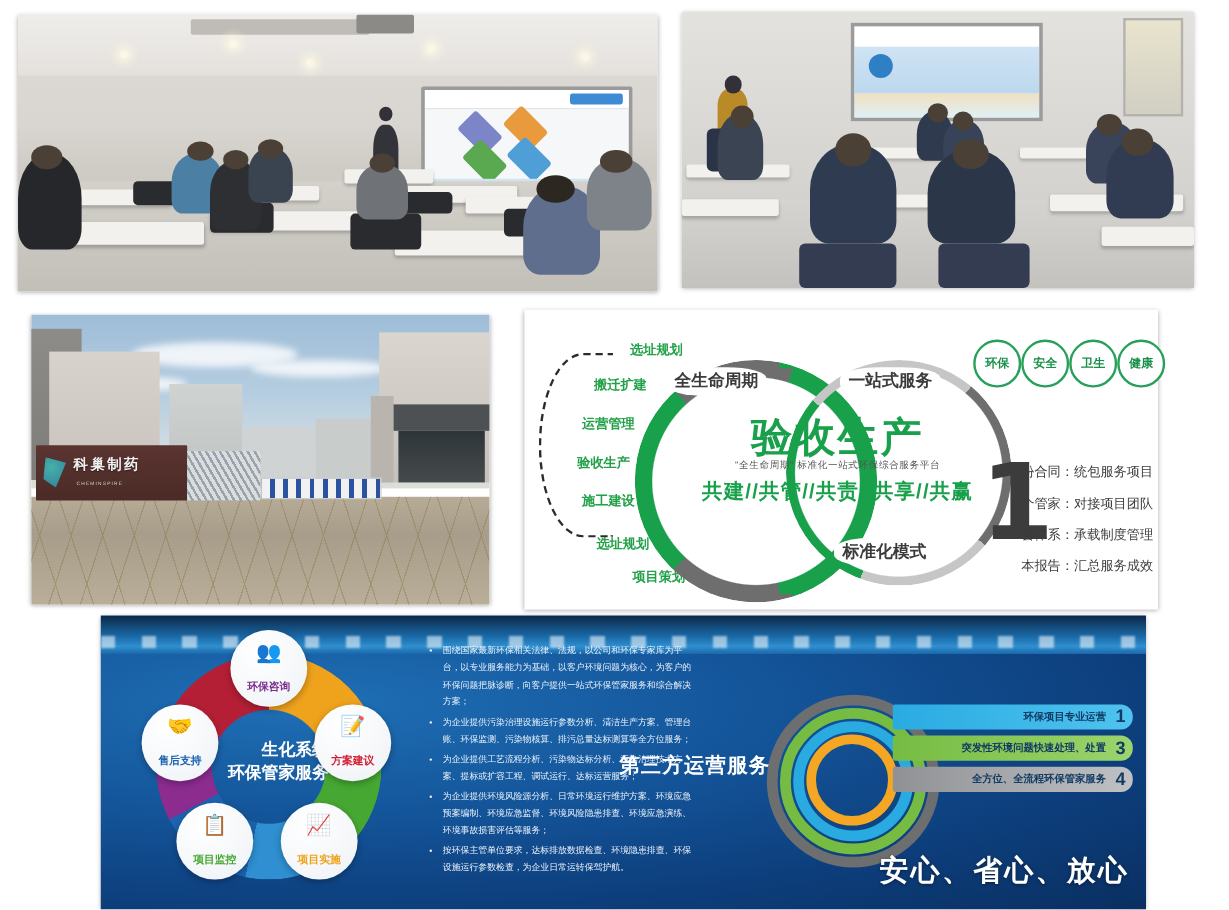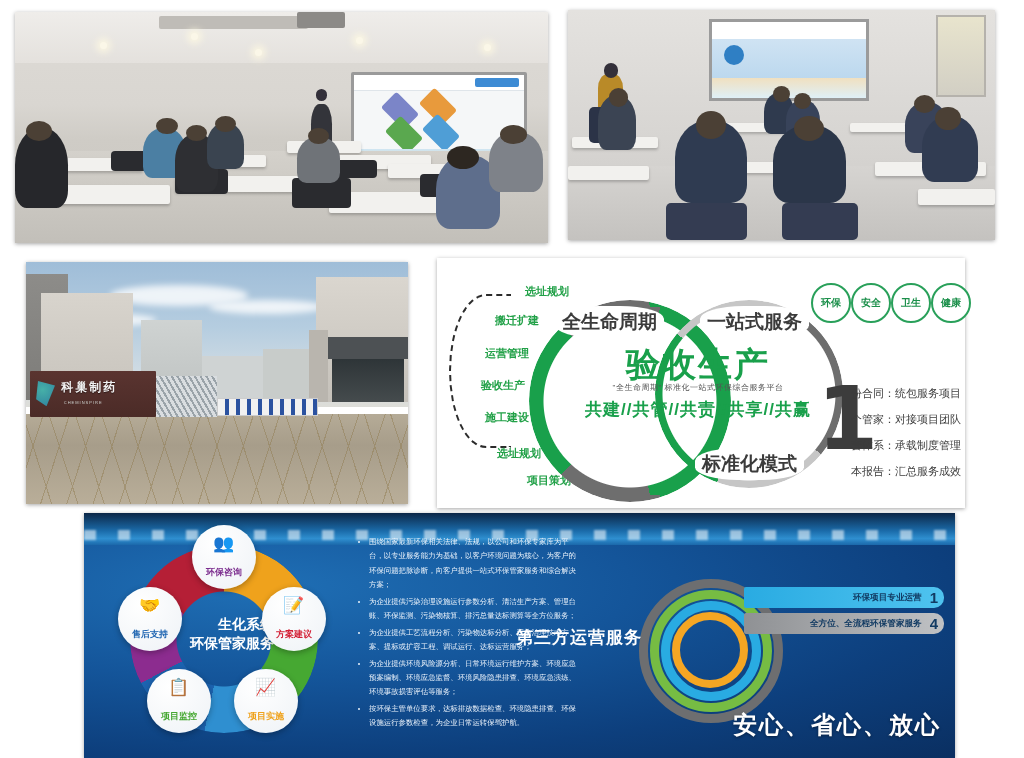--- a/index.html
+++ b/index.html
@@ -84,21 +84,21 @@
   .dg{position:absolute;inset:0;}
   .dg .lbl{position:absolute;color:#22a148;font-size:11px;font-weight:bold;white-space:nowrap;}
   .ring{position:absolute;border-radius:50%;}
   .bigtitle{position:absolute;left:146px;top:84px;width:230px;text-align:center;
        color:#19a04b;font-size:34px;font-weight:bold;letter-spacing:2px;}
   .subtitle{position:absolute;left:136px;top:124px;width:250px;text-align:center;
        color:#555;font-size:8px;letter-spacing:.5px;}
   .cooper{position:absolute;left:136px;top:140px;width:250px;text-align:center;
        color:#19a04b;font-size:17px;font-weight:bold;letter-spacing:1px;}
   .bubble{position:absolute;background:#fff;border-radius:40%;padding:3px 7px;
-       color:#3b3b3b;font-size:19px;font-weight:bold;white-space:nowrap;}
+       color:#3b3b3b;font-size:14px;font-weight:bold;white-space:nowrap;}
   .badge{position:absolute;width:36px;height:36px;border-radius:50%;
        border:2px solid #29a05a;display:flex;align-items:center;justify-content:center;
        color:#1b8f4a;font-size:10px;font-weight:bold;background:#fff;}
   .bignum{position:absolute;left:380px;top:125px;color:#3c3c3c;font-size:88px;
        font-weight:bold;line-height:.82;font-family:"DejaVu Sans",sans-serif;}
   .kv{position:absolute;color:#3c3c3c;font-size:11px;white-space:nowrap;}
   .dashed-arc{position:absolute;left:12px;top:36px;width:60px;height:150px;
        border-left:2px dashed #2b2b2b;border-top:2px dashed #2b2b2b;
        border-bottom:2px dashed #2b2b2b;border-radius:60% 0 0 60%/50% 0 0 50%;}
 
@@ -366,20 +366,24 @@
     <div style="left:22px;top:22px;width:82px;height:82px;border:9px solid #29abe2;"></div>
     <div style="left:33px;top:33px;width:60px;height:60px;border:8px solid #f5a623;"></div>
   </div>
   <div class="third-title">第三方运营服务</div>
 
   <div class="barwrap">
     <div class="bar" style="background:linear-gradient(90deg,#29abe2,#4fc3ef)">
       <span class="bl">环保项目专业运营</span>
       <span class="bn">1</span>
     </div>
+    <div class="bar" style="background:linear-gradient(90deg,#76bc43,#9bd46d)">
+      <span class="bl">突发性环境问题快速处理、处置</span>
+      <span class="bn">3</span>
+    </div>
     <div class="bar" style="background:linear-gradient(90deg,#8f9194,#bfc1c4)">
       <span class="bl">全方位、全流程环保管家服务</span>
       <span class="bn">4</span>
     </div>
   </div>
 
   <div class="slogan">安心、省心、放心</div>
 </div>
 
 </body></html>

